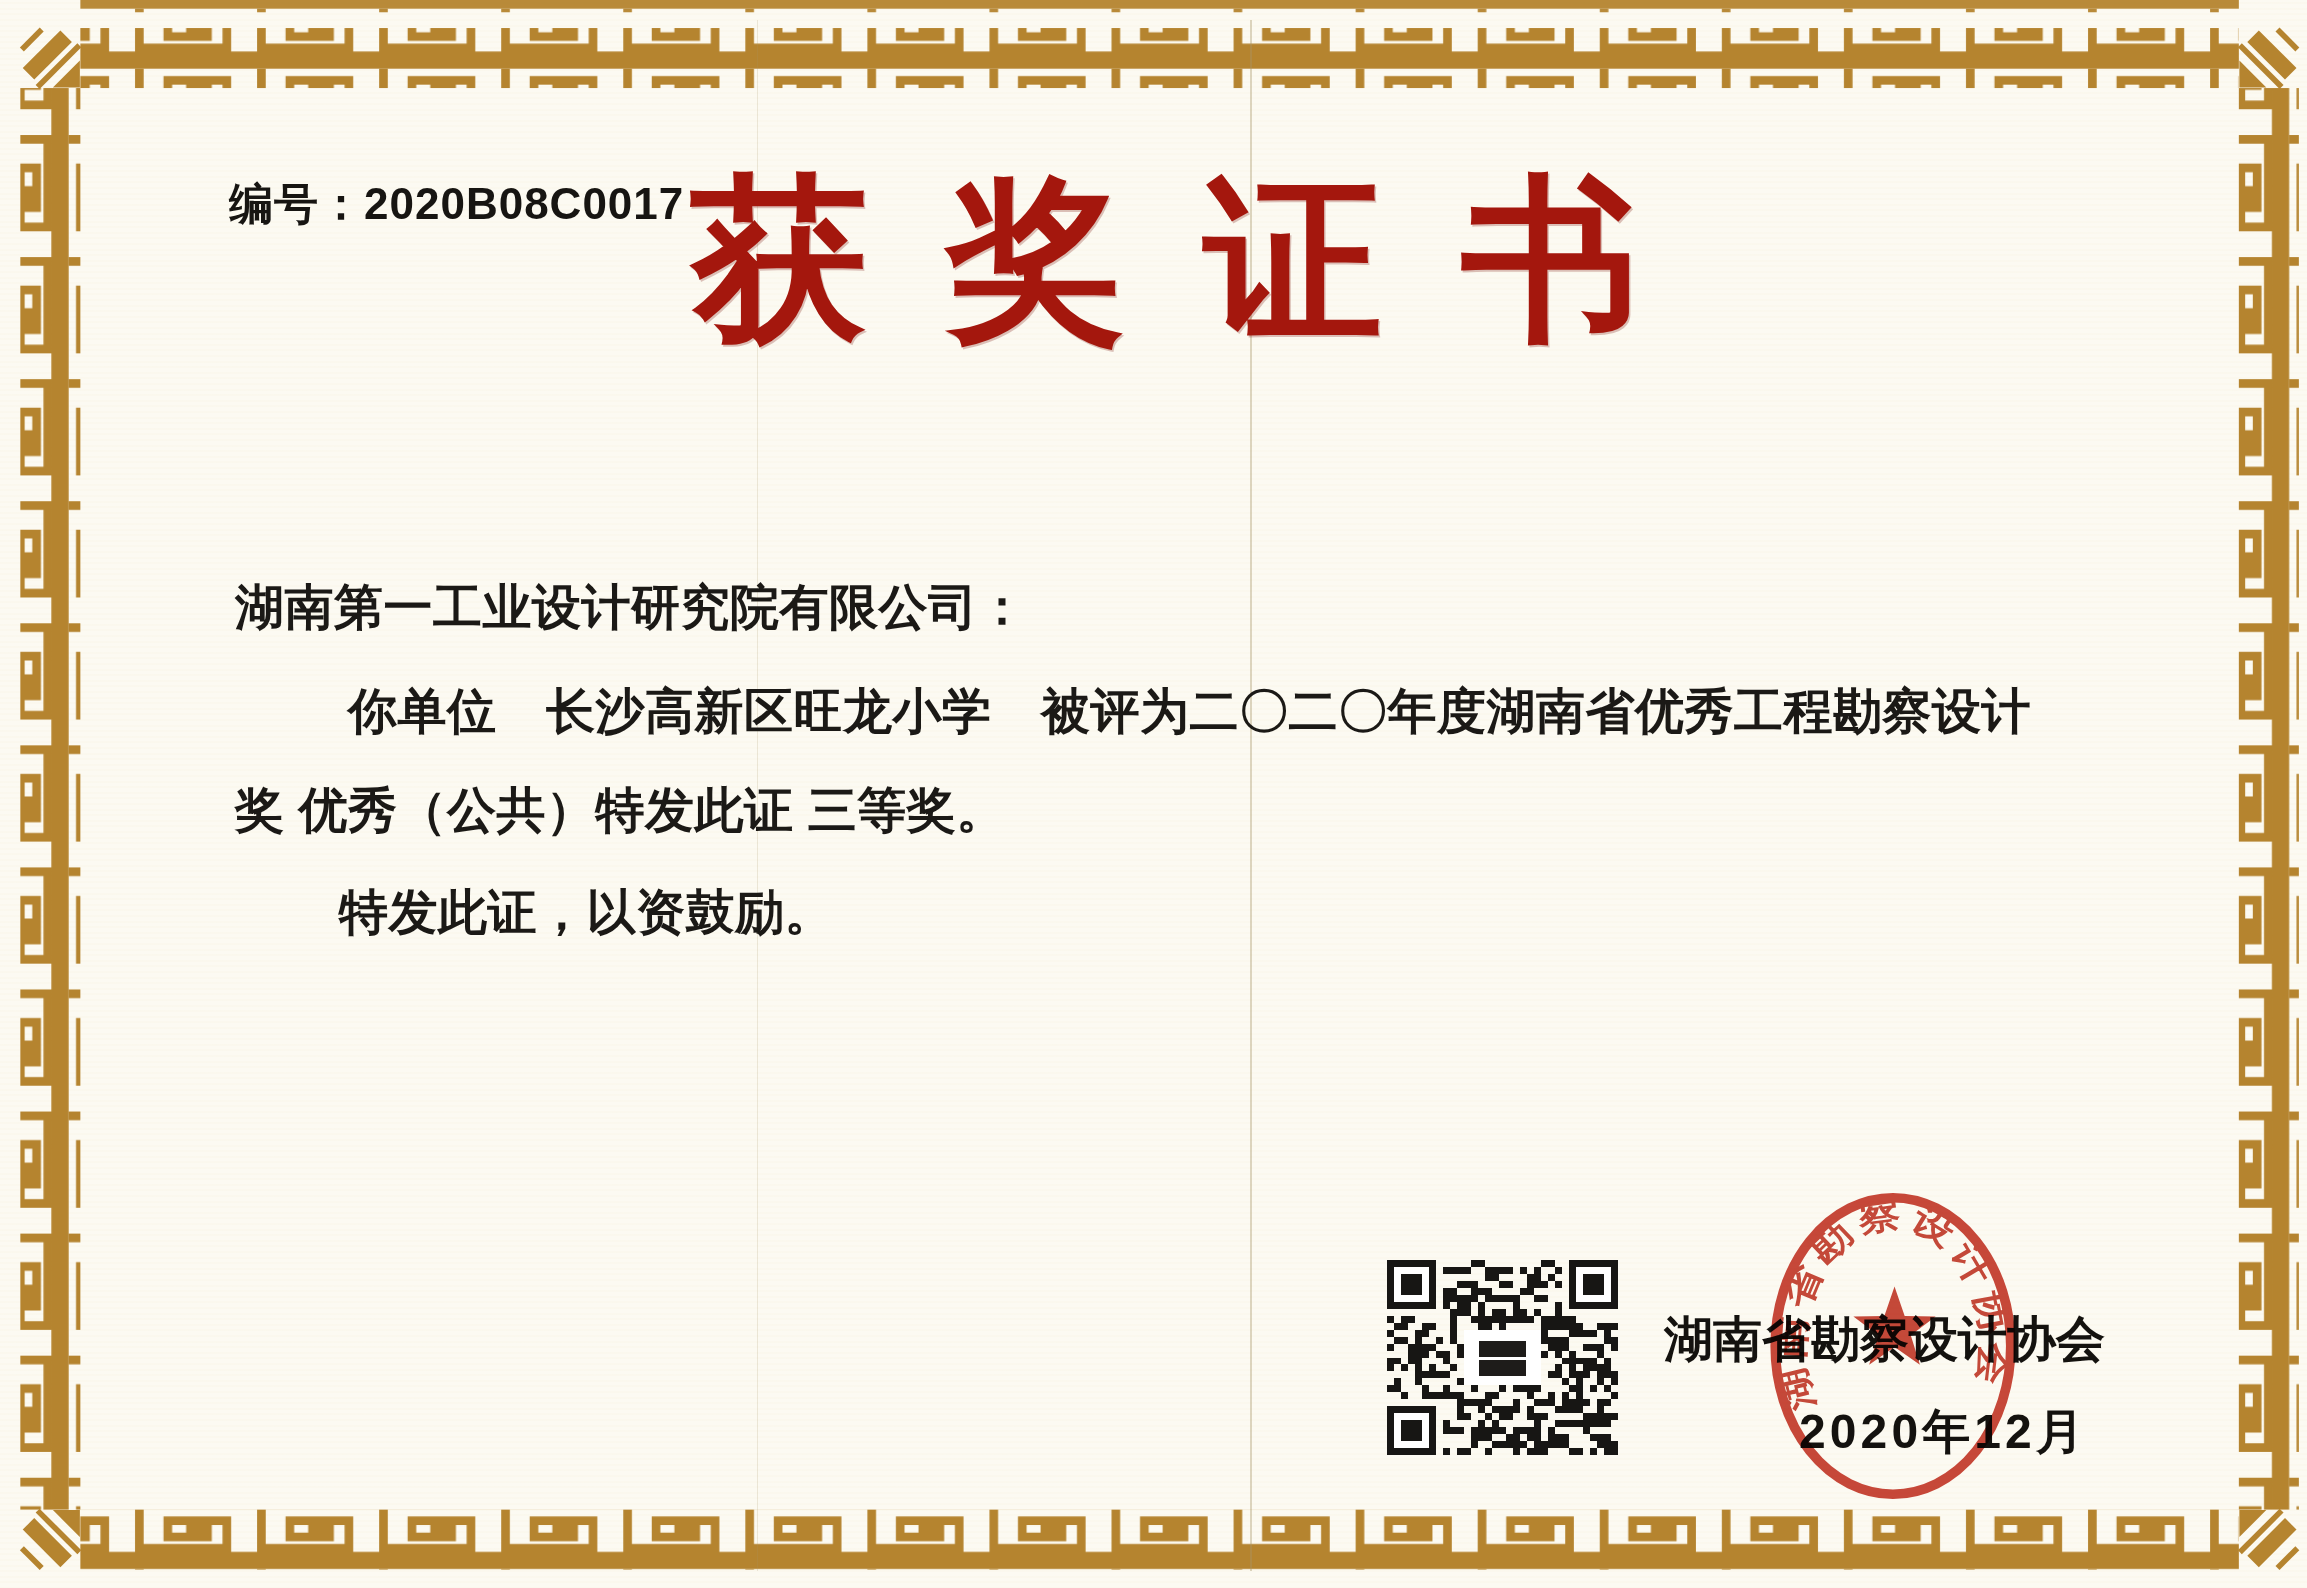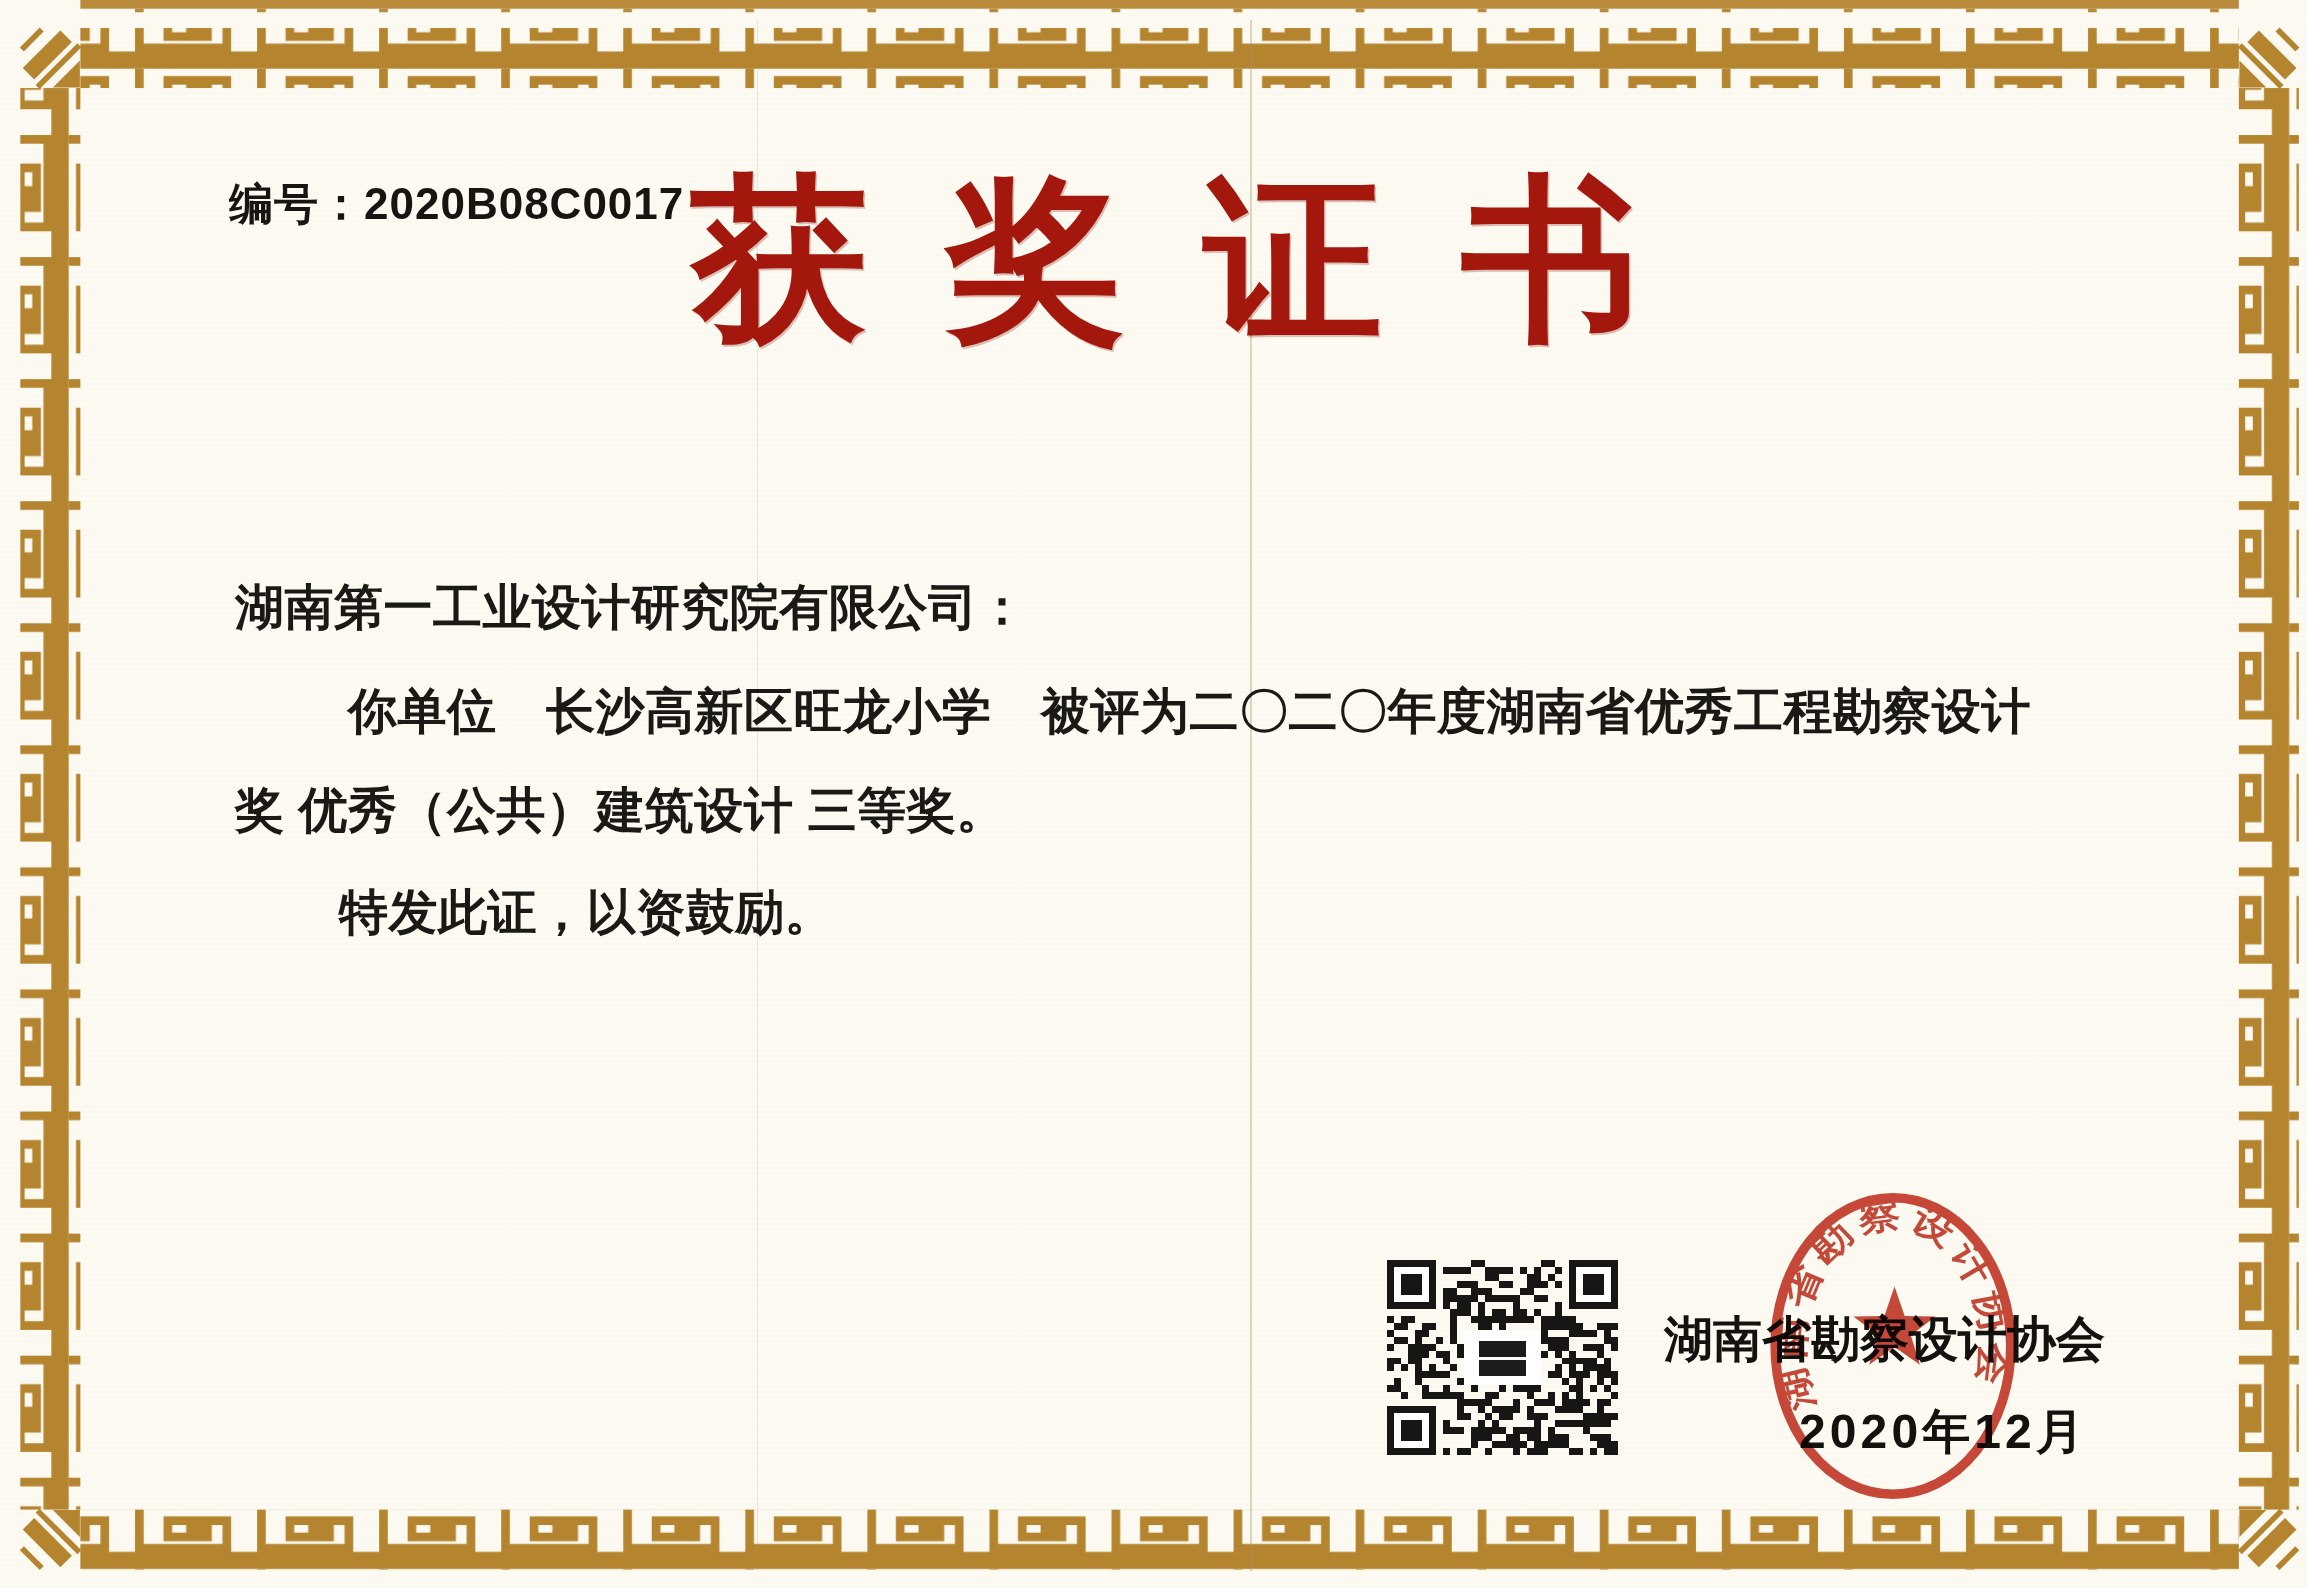--- a/index.html
+++ b/index.html
@@ -103,21 +103,21 @@
 
   <div class="crease crease-main"></div>
   <div class="crease crease-light"></div>
 
   <div class="serial"><span>编号：</span><span>2020B08C0017</span></div>
 
   <h1 class="title">获奖证书</h1>
 
   <div class="body-line recipient">湖南第一工业设计研究院有限公司：</div>
   <div class="body-line line-main">你单位　长沙高新区旺龙小学　被评为二〇二〇年度湖南省优秀工程勘察设计</div>
-  <div class="body-line line-wrap">奖 优秀（公共）建筑设计 三等奖。</div>
+  <div class="body-line line-wrap">奖 优秀（公共）特发此证 三等奖。</div>
   <div class="body-line closing">特发此证，以资鼓励。</div>
 
   <div class="qr">
     <svg viewBox="0 0 33 28" preserveAspectRatio="none" shape-rendering="crispEdges" id="qr-svg">
         <rect x="12" y="0" width="1" height="1" fill="#171614"></rect>
         <rect x="13" y="0" width="1" height="1" fill="#171614"></rect>
         <rect x="22" y="0" width="1" height="1" fill="#171614"></rect>
         <rect x="23" y="0" width="1" height="1" fill="#171614"></rect>
         <rect x="8" y="1" width="1" height="1" fill="#171614"></rect>
         <rect x="9" y="1" width="1" height="1" fill="#171614"></rect>

